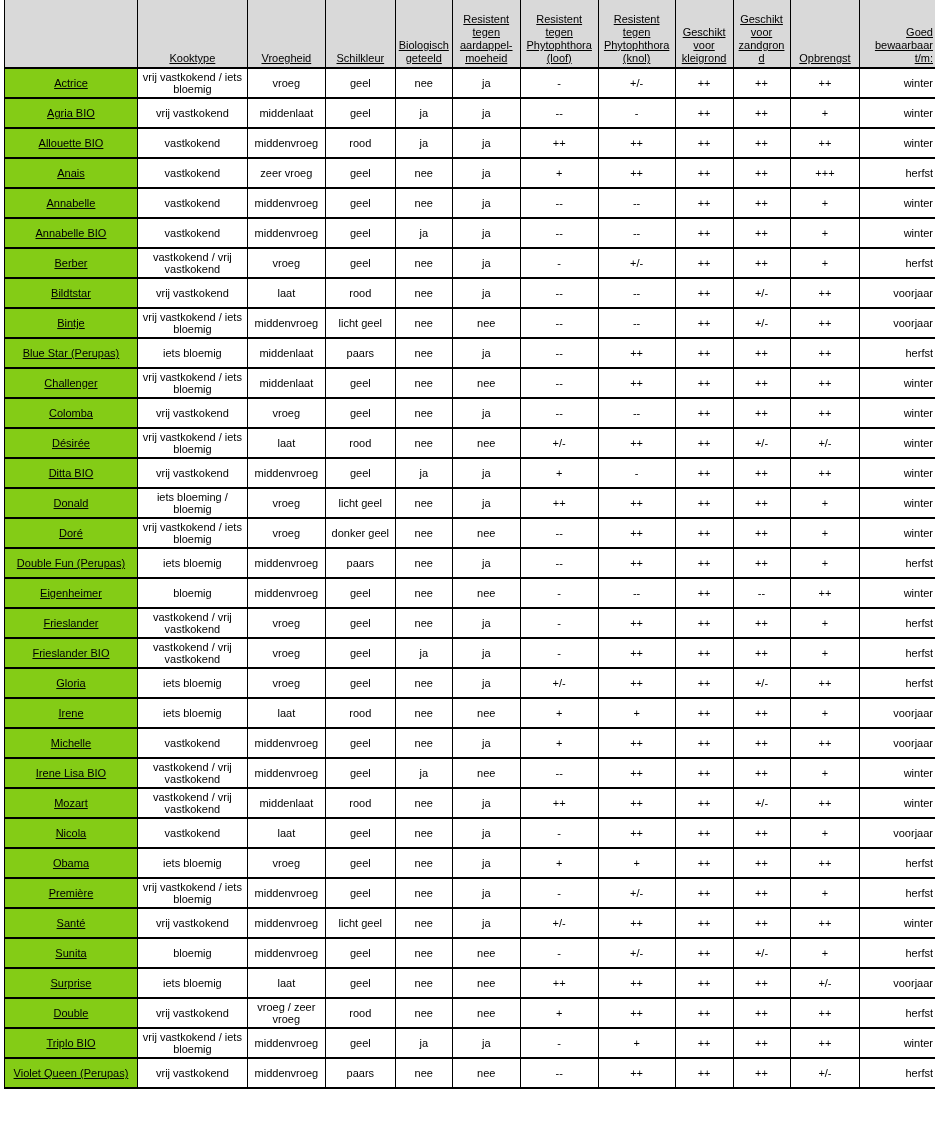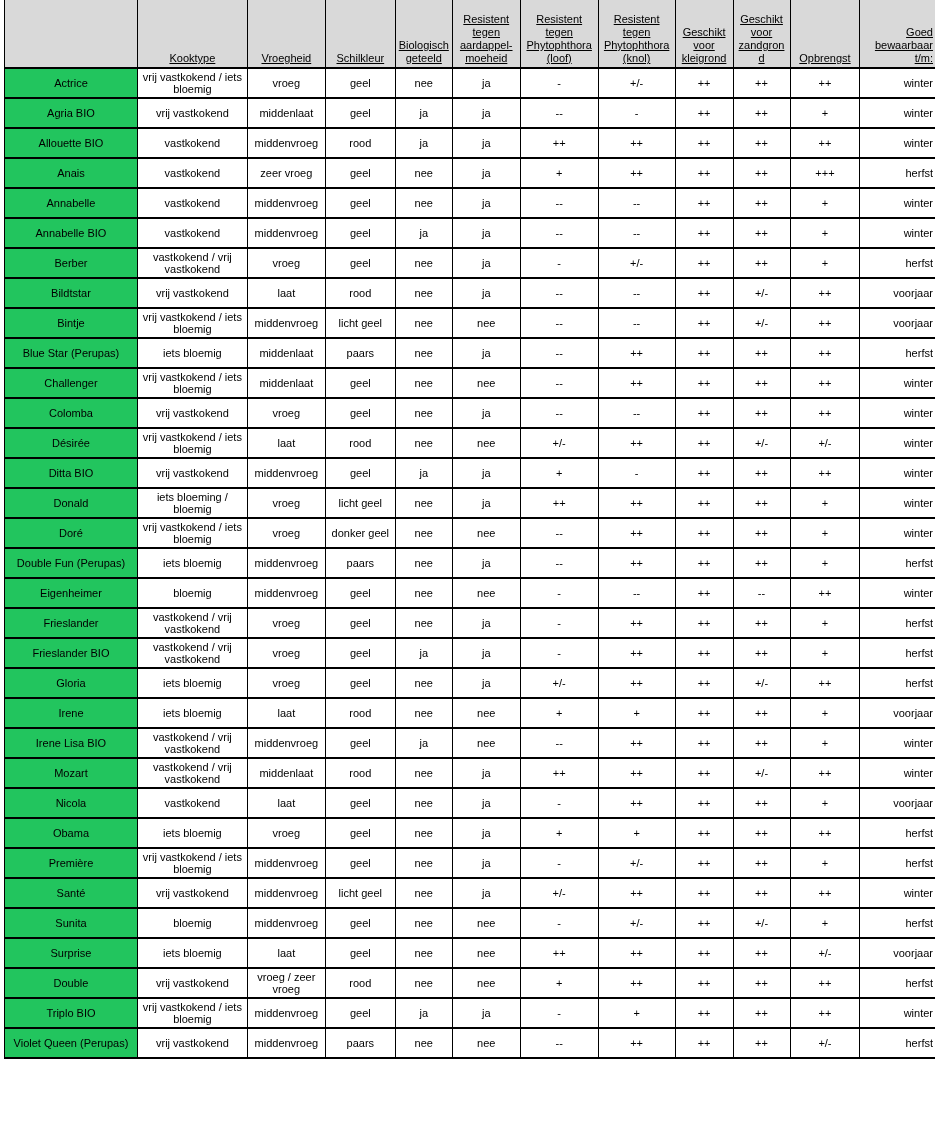--- a/index.html
+++ b/index.html
@@ -34,21 +34,22 @@
   thead th {
     background: #d9d9d9;
     height: 64px;
     vertical-align: bottom;
     border-top: 0;
     overflow-wrap: anywhere;
     padding-bottom: 2px;
     text-decoration: underline;
   }
   tbody th {
-    background: #22c55e;
+    background: #84cc16;
+    text-decoration: underline;
   }
   tbody td {
     background: #ffffff;
   }
   tbody tr {
     height: 30px;
   }
   tbody th, tbody td {
     vertical-align: middle;
     line-height: 12px;
@@ -396,20 +397,34 @@
         <td>nee</td>
         <td>nee</td>
         <td>+</td>
         <td>+</td>
         <td>++</td>
         <td>++</td>
         <td>+</td>
         <td>voorjaar</td>
       </tr>
       <tr>
+        <th>Michelle</th>
+        <td>vastkokend</td>
+        <td>middenvroeg</td>
+        <td>geel</td>
+        <td>nee</td>
+        <td>ja</td>
+        <td>+</td>
+        <td>++</td>
+        <td>++</td>
+        <td>++</td>
+        <td>++</td>
+        <td>voorjaar</td>
+      </tr>
+      <tr>
         <th>Irene Lisa BIO</th>
         <td>vastkokend / vrij vastkokend</td>
         <td>middenvroeg</td>
         <td>geel</td>
         <td>ja</td>
         <td>nee</td>
         <td>--</td>
         <td>++</td>
         <td>++</td>
         <td>++</td>

